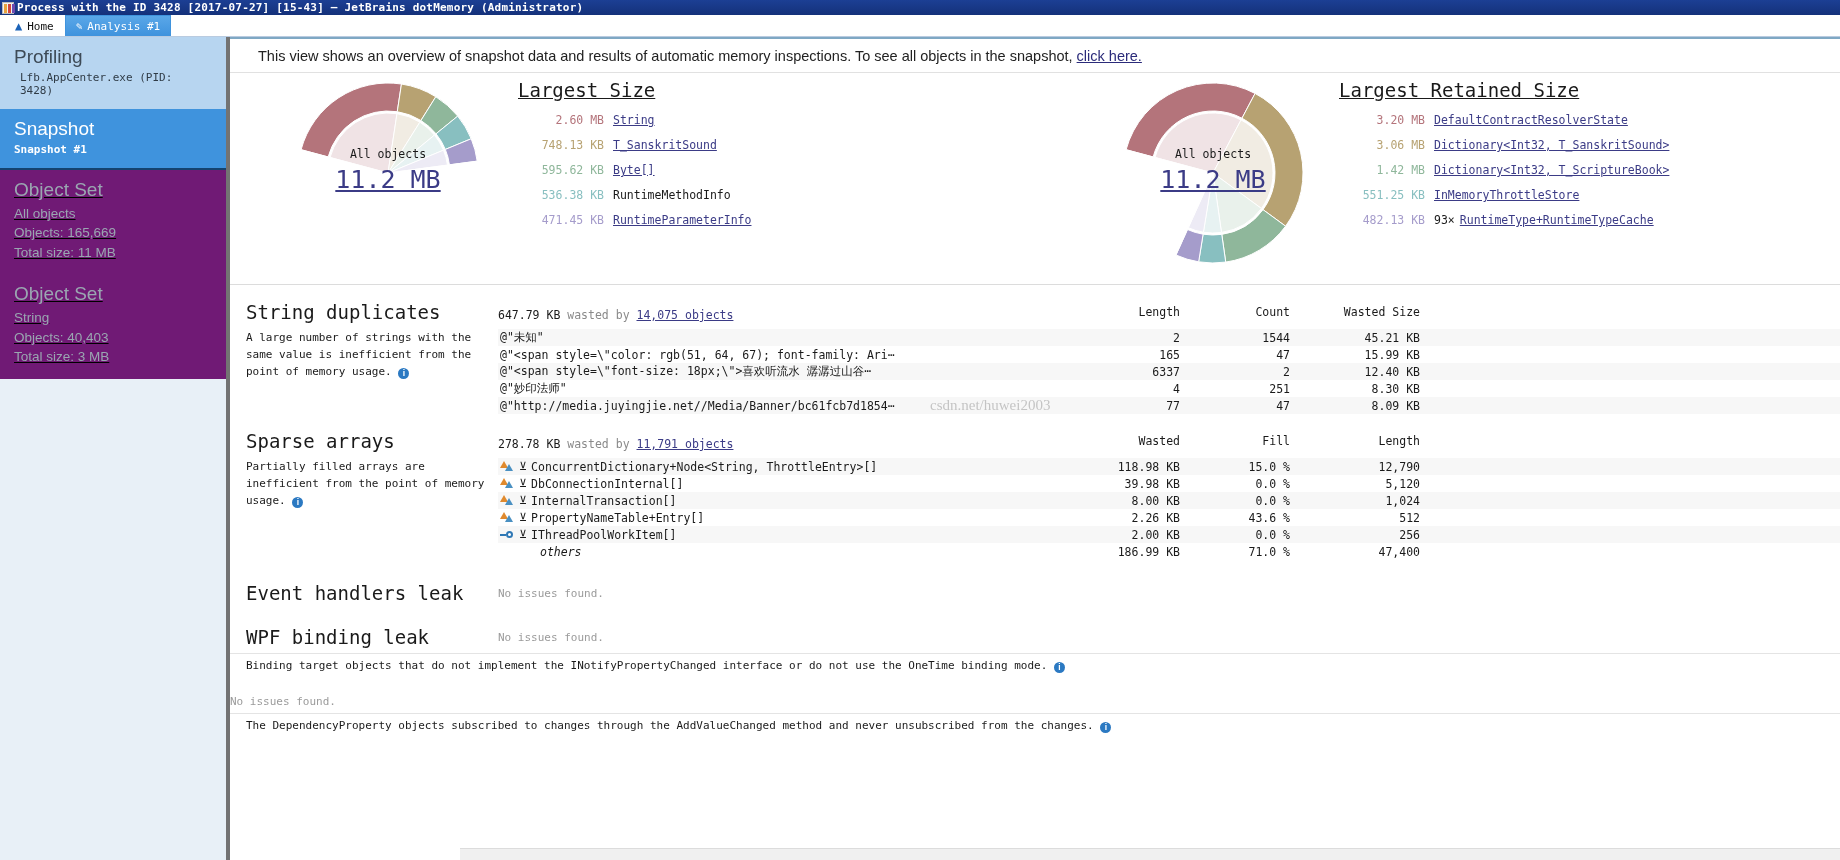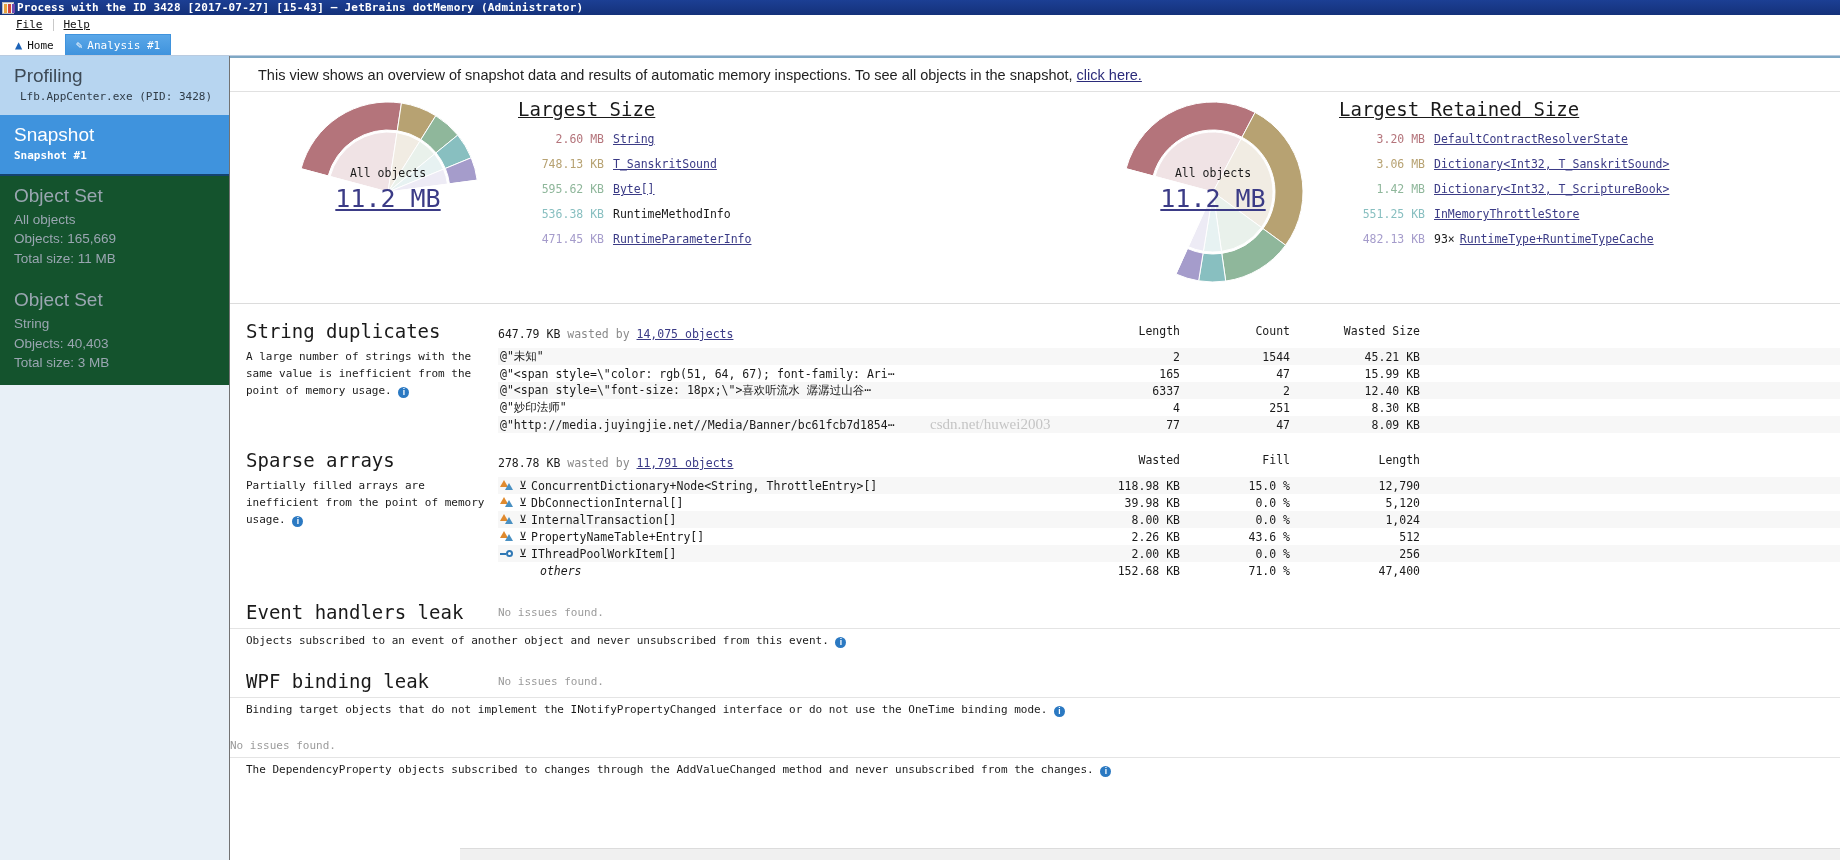--- a/index.html
+++ b/index.html
@@ -76,27 +76,27 @@
   .home-ico { color: #1c63b8; font-size: 12px; }
   .pencil-ico { color: #ffffff; font-size: 11px; }
 
   
   .body { flex: 1 1 auto; display: flex; min-height: 0; }
 
   
   .sidebar {
     width: 230px; flex: 0 0 230px;
     background: #e8f0f7;
-    border-right: 1px solid #737373;
+    border-right: 4px solid #737373;
     display: flex; flex-direction: column;
   }
   .side-block { padding: 9px 14px 12px 14px; }
   .side-block.profiling { background:#b7d5f0; }
   .side-block.snapshot  { background:#3f93dd; border-bottom: 2px solid #14436f; }
-  .side-block.objset    { background:#14532d; }
+  .side-block.objset    { background:#701a75;text-decoration:underline; }
   .side-title {
     font-family: "Liberation Sans", sans-serif;
     font-size: 19px; font-weight: 400; color: #3d4a56;
     line-height: 1.15; margin-bottom: 3px;
   }
   .side-block.snapshot .side-title { color:#ffffff; }
   .side-block.objset .side-title { color:#9aa6b1; }
   .side-sub {
     font-family: "DejaVu Sans Mono", monospace;
     font-size: 11px; color: #2f3b46; margin-left: 6px;
@@ -245,25 +245,20 @@
 </head>
 <body>
 
 <div class="app">
 
   <div class="titlebar">
     <span class="app-logo"></span>
     <span class="titlebar-text">Process with the ID 3428 [2017-07-27] [15-43] — JetBrains dotMemory (Administrator)</span>
   </div>
 
-  <div class="menubar">
-    <span class="menu-item"><u>File</u></span>
-    <span class="menu-sep"></span>
-    <span class="menu-item"><u>Help</u></span>
-  </div>
 
   <div class="tabstrip">
     <div class="tab">
       <span class="ico home-ico">▲</span>
       <span>Home</span>
     </div>
     <div class="tab active">
       <span class="ico pencil-ico">✎</span>
       <span>Analysis #1</span>
     </div>
@@ -557,37 +552,33 @@
                   <span class="sq-ico">⊻</span>
                   <span>IThreadPoolWorkItem[]</span>
                 </span>
                 <span class="row-cell" style="flex:0 0 120px;">2.00 KB</span>
                 <span class="row-cell" style="flex:0 0 110px;">0.0 %</span>
                 <span class="row-cell" style="flex:0 0 130px;">256</span>
                 <span style="flex:0 0 420px;"></span>
               </div>
               <div class="row others">
                 <span class="row-name">others</span>
-                <span class="row-cell" style="flex:0 0 120px;">152.68 KB</span>
+                <span class="row-cell" style="flex:0 0 120px;">186.99 KB</span>
                 <span class="row-cell" style="flex:0 0 110px;">71.0 %</span>
                 <span class="row-cell" style="flex:0 0 130px;">47,400</span>
                 <span style="flex:0 0 420px;"></span>
               </div>
             </div>
           </div>
         </div>
 
         <div class="leak-sec" style="margin-top:22px;">
           <div class="leak-head">
             <div class="sec-title">Event handlers leak</div>
             <div class="noissue">No issues found.</div>
-          </div>
-          <div class="sec-note">
-            <span>Objects subscribed to an event of another object and never unsubscribed from this event.</span>
-            <span class="info-ico">i</span>
           </div>
         </div>
 
         <div class="leak-sec">
           <div class="leak-head">
             <div class="sec-title">WPF binding leak</div>
             <div class="noissue">No issues found.</div>
           </div>
           <div class="sec-note">
             <span>Binding target objects that do not implement the INotifyPropertyChanged interface or do not use the OneTime binding mode.</span>

